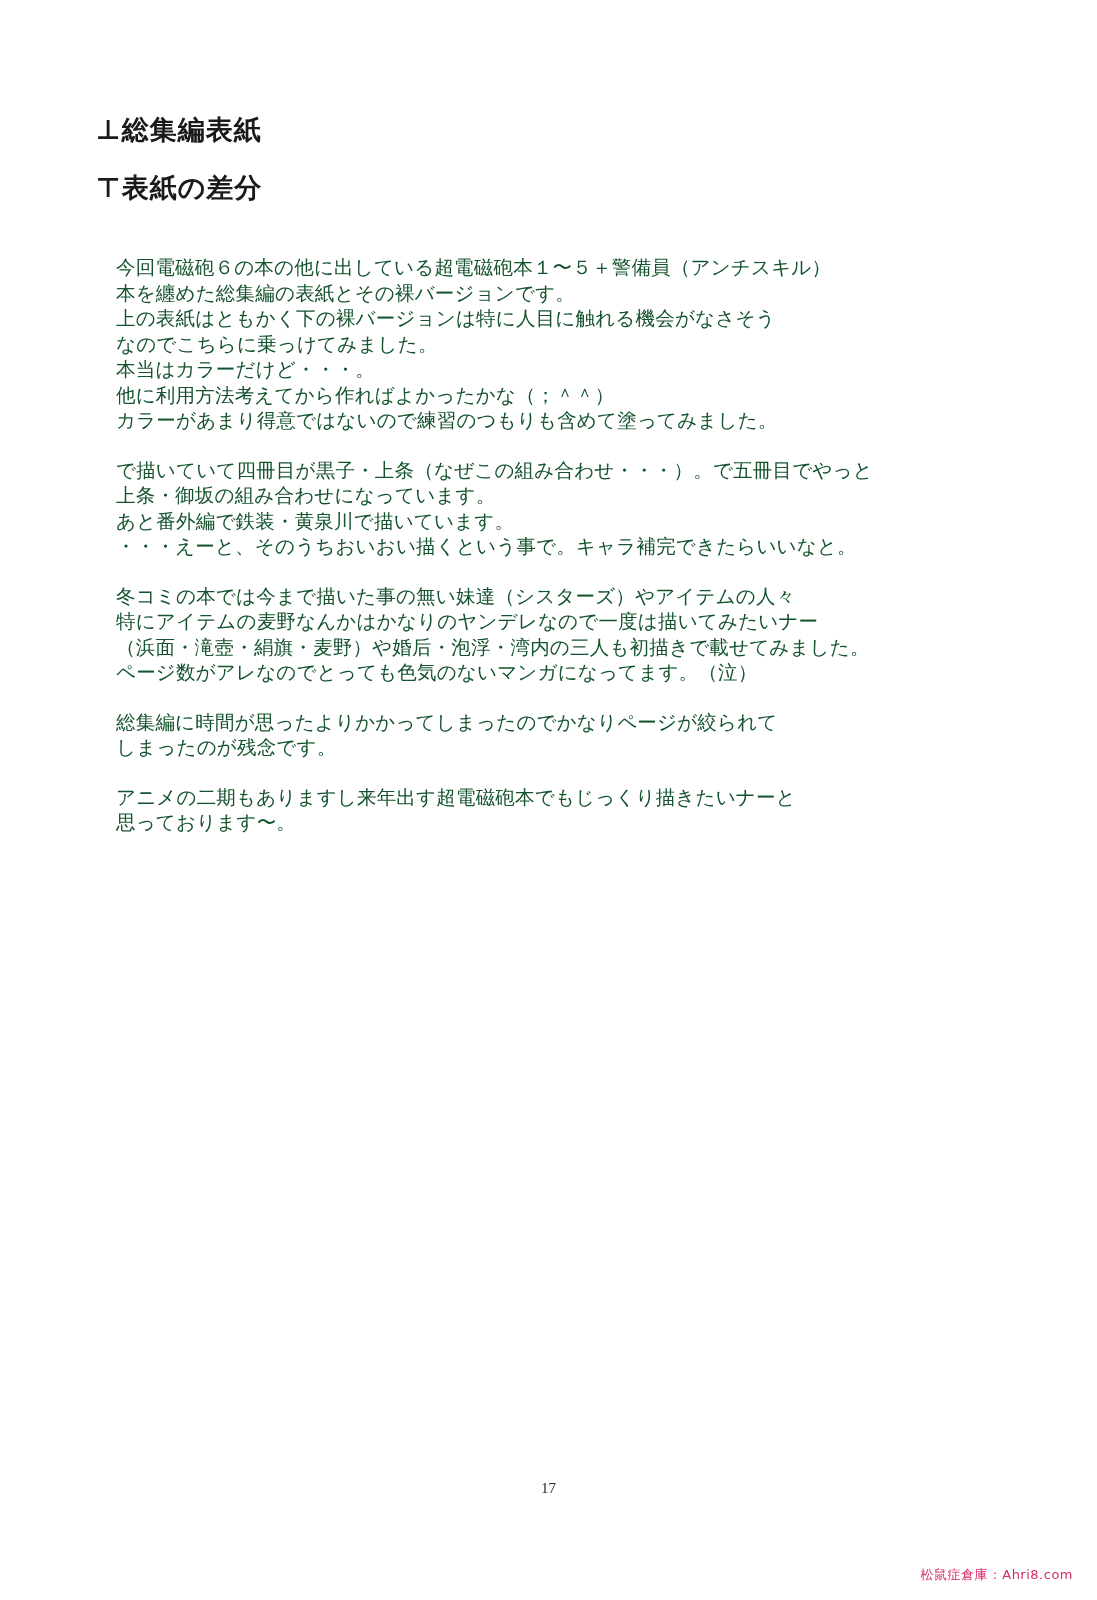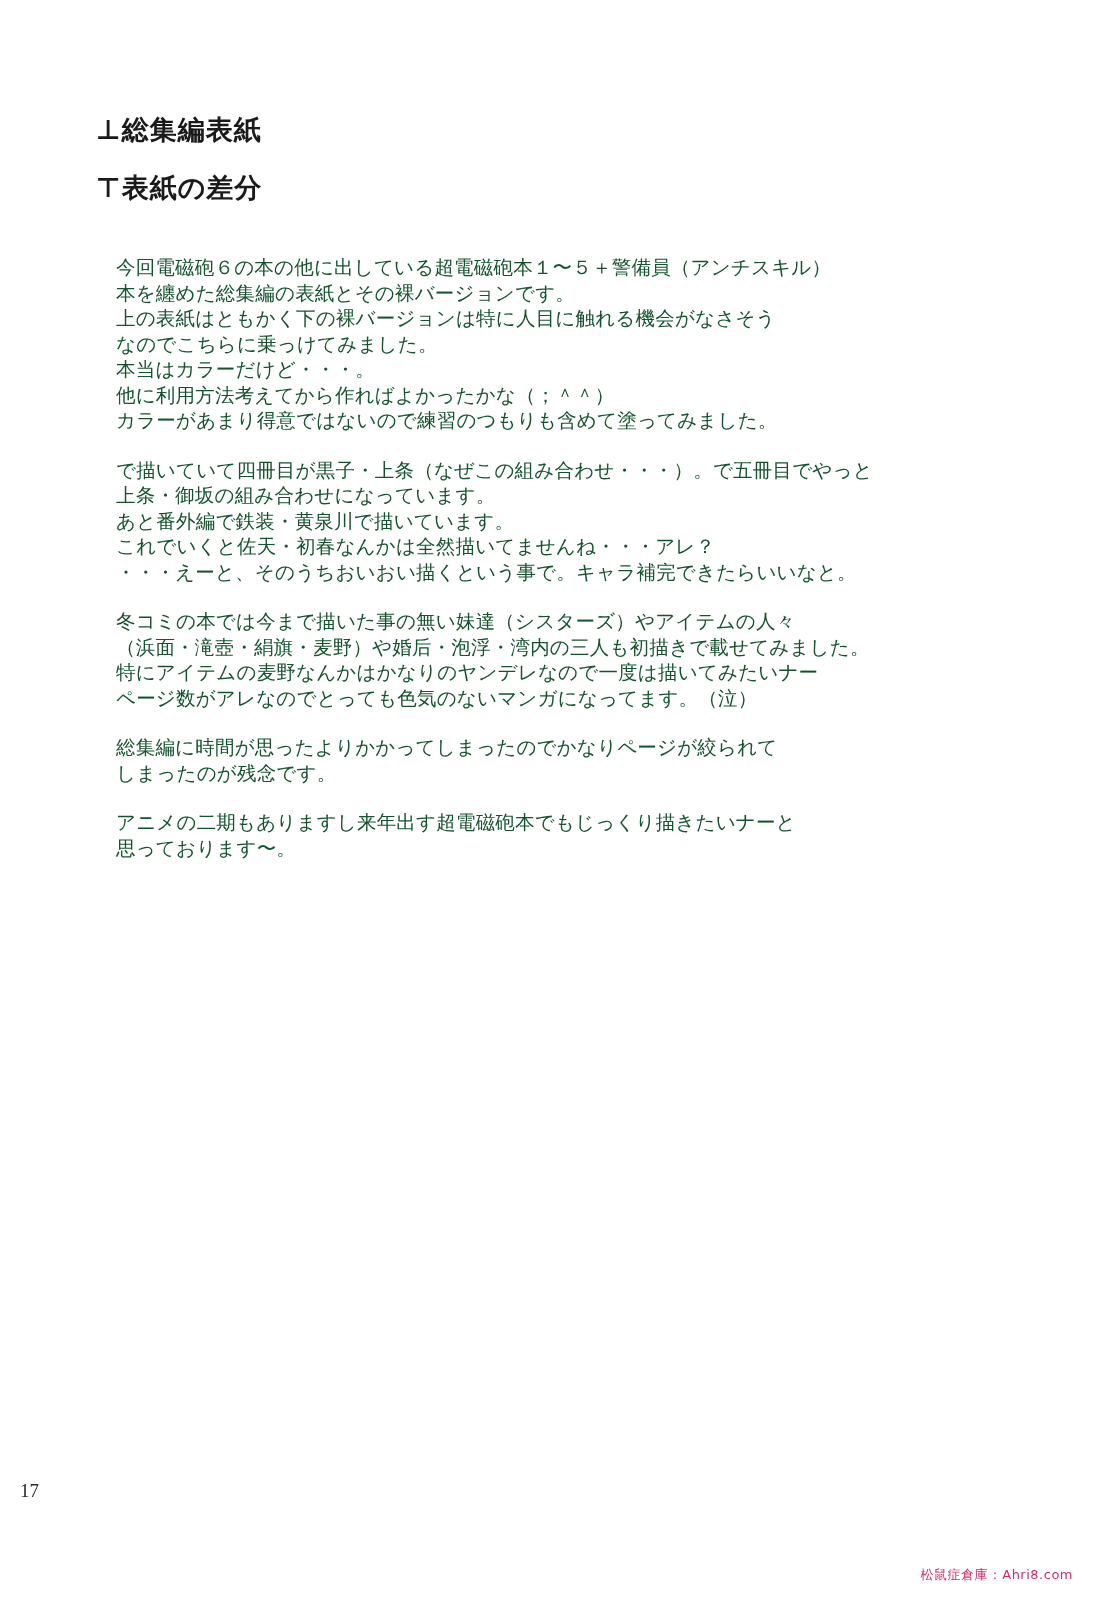--- a/index.html
+++ b/index.html
@@ -53,25 +53,24 @@
     margin-bottom: 0;
   }
   .para + .para {
     margin-top: 24px;
   }
   .page-number {
     position: absolute;
     left: 0;
     right: 0;
     top: 1480px;
-    text-align: left;
-    font-size: 19px;
+    text-align: center;
+    font-size: 15px;
     color: #2a2a2a;
     font-family: "Liberation Serif", serif;
-    margin-left: 20px;
   }
   .footer-watermark {
     position: absolute;
     right: 24px;
     bottom: 16px;
     font-size: 13px;
     color: #d6296b;
     font-family: "DejaVu Sans", "Liberation Sans", sans-serif;
     letter-spacing: 0.5px;
     white-space: nowrap;
@@ -96,28 +95,27 @@
       <p>なのでこちらに乗っけてみました。</p>
       <p>本当はカラーだけど・・・。</p>
       <p>他に利用方法考えてから作ればよかったかな（；＾＾）</p>
       <p>カラーがあまり得意ではないので練習のつもりも含めて塗ってみました。</p>
     </div>
 
     <div class="para">
       <p>で描いていて四冊目が黒子・上条（なぜこの組み合わせ・・・）。で五冊目でやっと</p>
       <p>上条・御坂の組み合わせになっています。</p>
       <p>あと番外編で鉄装・黄泉川で描いています。</p>
-      <p>これでいくと佐天・初春なんかは全然描いてませんね・・・アレ？</p>
       <p>・・・えーと、そのうちおいおい描くという事で。キャラ補完できたらいいなと。</p>
     </div>
 
     <div class="para">
       <p>冬コミの本では今まで描いた事の無い妹達（シスターズ）やアイテムの人々</p>
+      <p>特にアイテムの麦野なんかはかなりのヤンデレなので一度は描いてみたいナー</p>
       <p>（浜面・滝壺・絹旗・麦野）や婚后・泡浮・湾内の三人も初描きで載せてみました。</p>
-      <p>特にアイテムの麦野なんかはかなりのヤンデレなので一度は描いてみたいナー</p>
       <p>ページ数がアレなのでとっても色気のないマンガになってます。（泣）</p>
     </div>
 
     <div class="para">
       <p>総集編に時間が思ったよりかかってしまったのでかなりページが絞られて</p>
       <p>しまったのが残念です。</p>
     </div>
 
     <div class="para">
       <p>アニメの二期もありますし来年出す超電磁砲本でもじっくり描きたいナーと</p>

